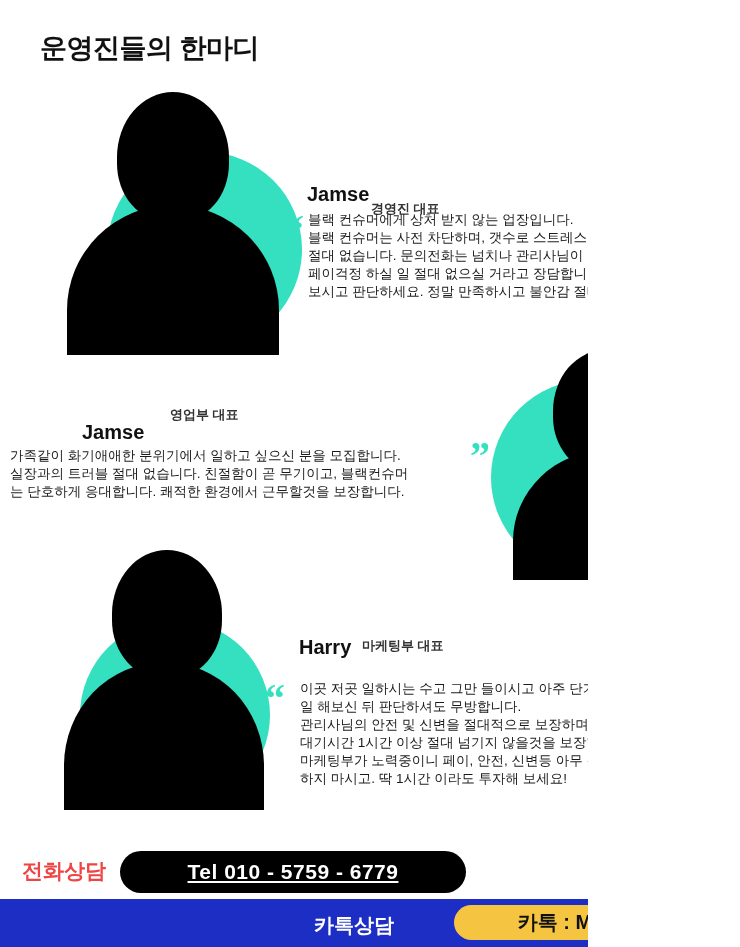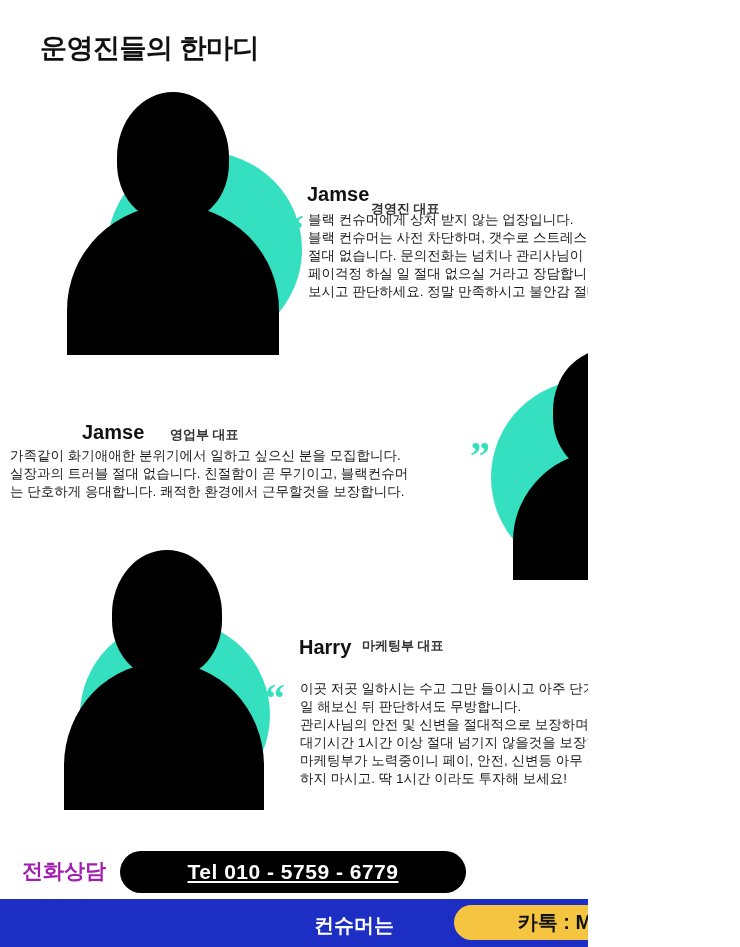--- a/index.html
+++ b/index.html
@@ -108,38 +108,38 @@
 
   
   #mars-name  { left: 307px; top: 183px; }
   #mars-role  { left: 371px; top: 188px; margin-top: 12px; }
   #mars-quote-open  { left: 284px; top: 218px; }
   #mars-quote-close { left: 712px; top: 218px; }
   #mars-text  { left: 308px; top: 211px; width: 400px; }
 
   
   #jamse-name  { left: 82px; top: 421px; }
-  #jamse-role  { left: 170px; top: 426px; }
+  #jamse-role  { left: 170px; top: 406px; }
   #jamse-quote-close { left: 470px; top: 444px; }
   #jamse-text  { left: 10px; top: 447px; width: 450px; }
 
   
   #harry-name  { left: 299px; top: 636px; }
   #harry-role  { left: 362px; top: 637px; }
   #harry-quote-open { left: 265px; top: 687px; }
   #harry-text  { left: 300px; top: 680px; width: 420px; }
 
   
   .phone-label {
     position: absolute;
     left: 22px;
     top: 857px;
     font-size: 21px;
     font-weight: bold;
-    color: #a21caf;
+    color: #ef4444;
   }
   .phone-pill {
     position: absolute;
     left: 120px;
     top: 851px;
     width: 346px;
     height: 42px;
     border-radius: 21px;
     background: #000000;
     color: #ffffff;
@@ -233,17 +233,17 @@
 일 해보신 뒤 판단하셔도 무방합니다.
 관리사님의 안전 및 신변을 절대적으로 보장하며 출근 후
 대기시간 1시간 이상 절대 넘기지 않을것을 보장할 정도로
 마케팅부가 노력중이니 페이, 안전, 신변등 아무 걱정
 하지 마시고. 딱 1시간 이라도 투자해 보세요!</div>
 
   <div class="phone-label">전화상담</div>
   <div class="phone-pill">Tel 010 - 5759 - 6779</div>
 
   <div class="footer">
-    <div class="footer-label">컨슈머는</div>
+    <div class="footer-label">카톡상담</div>
     <div class="kakao-pill">카톡 : MAX43</div>
   </div>
 
 </div>
 
 </body></html>

